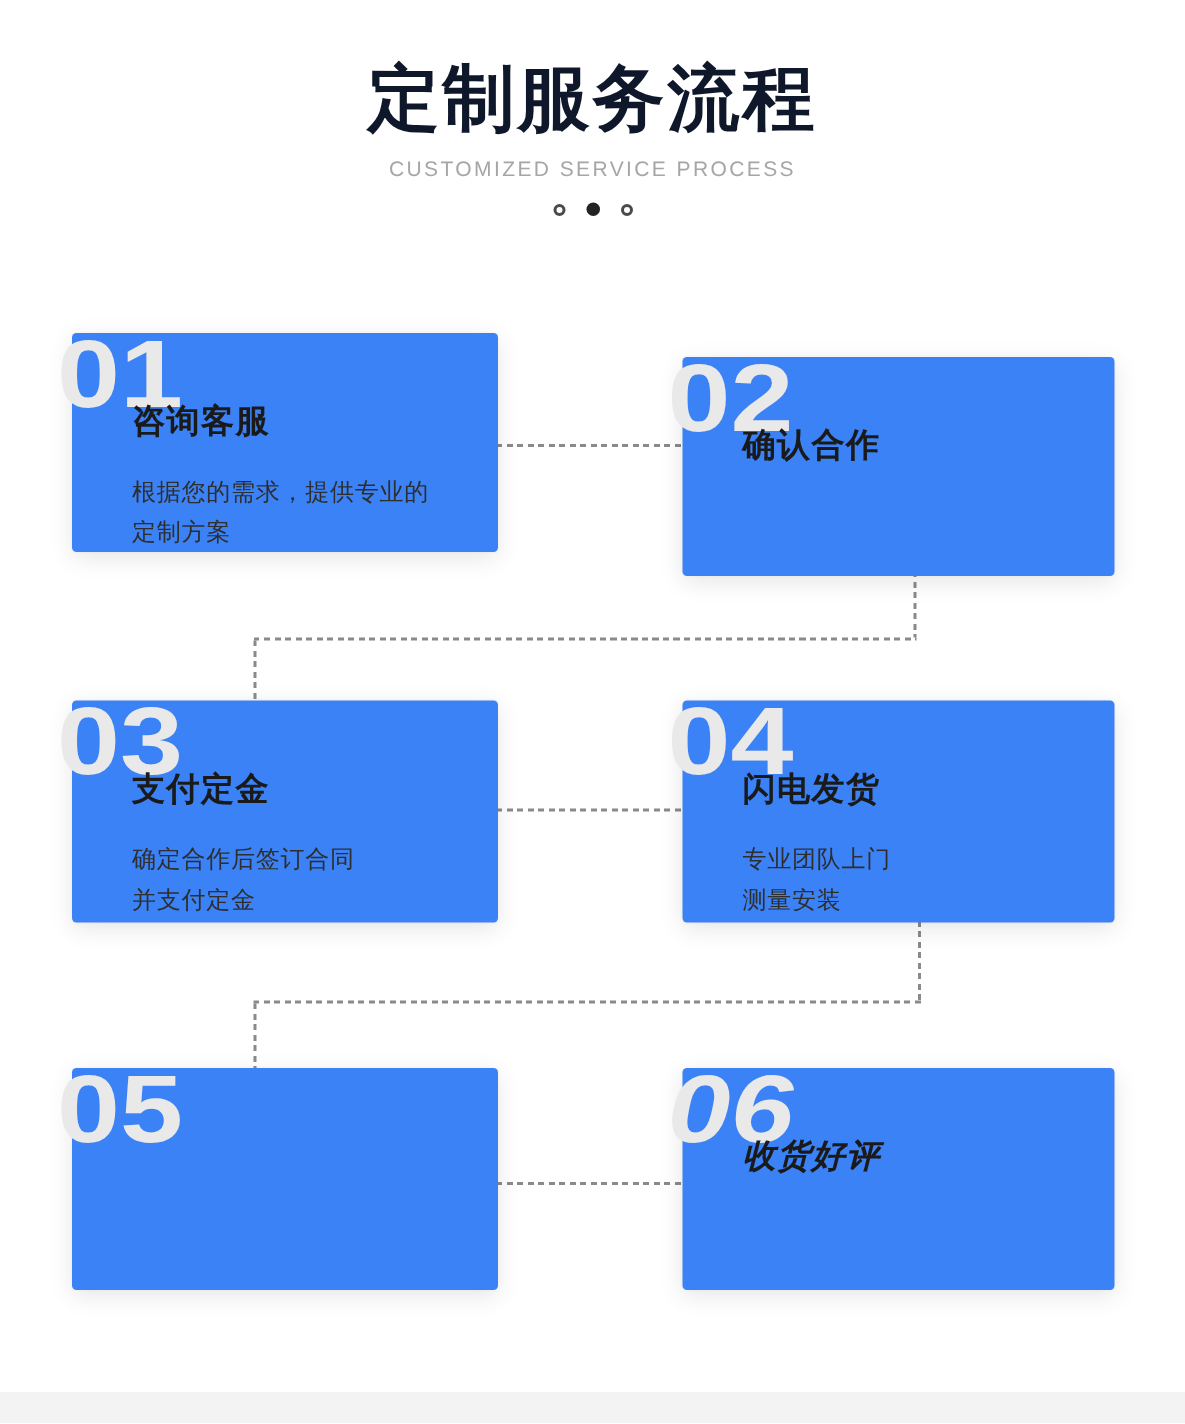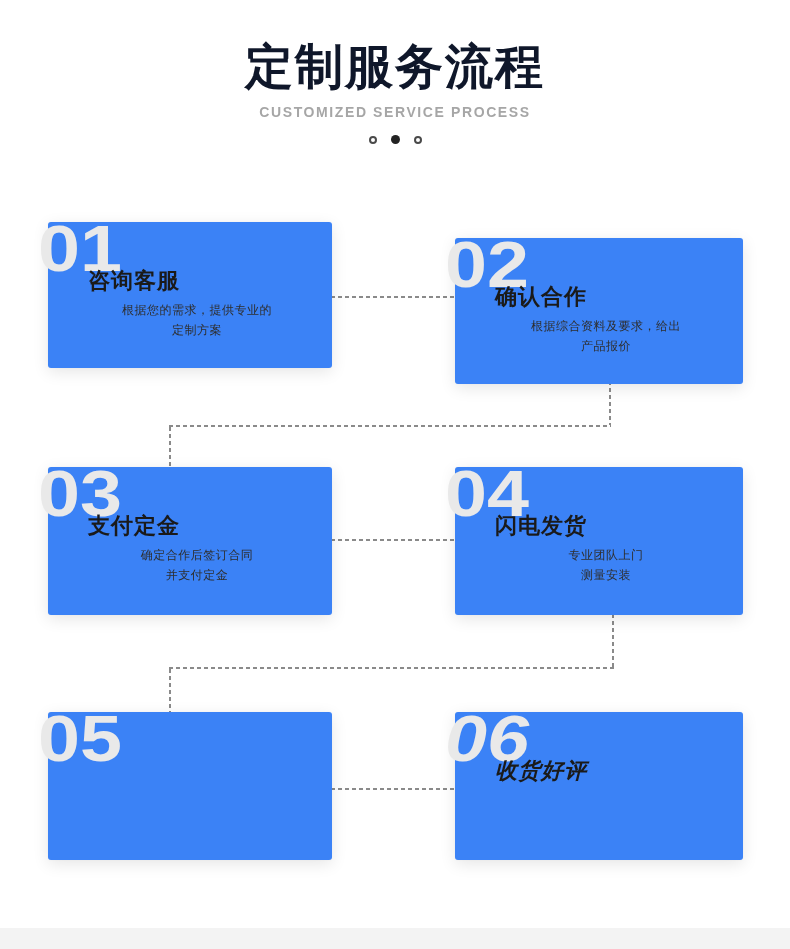--- a/index.html
+++ b/index.html
@@ -18,21 +18,21 @@
     line-height: 1.05;
     font-weight: 900;
     color: #0f172a;
     letter-spacing: 2px;
   }
   .sub-title {
     margin-top: 12px;
     font-size: 14px;
     color: #a6a6a6;
     letter-spacing: 1.6px;
-    font-weight: 700;
+    font-weight: 400;
   }
   .dots { margin-top: 15px; display: flex; justify-content: center; align-items: center; gap: 14px; }
   .dot { width: 9px; height: 9px; border-radius: 50%; display: inline-block; }
   .dot.ring { width: 8px; height: 8px; border: 2px solid #4a4a4a; background: #fff; }
   .dot.fill { background: #232323; }
 
   
   .card {
     position: absolute;
     background: #3b82f6;
@@ -54,27 +54,26 @@
     user-select: none;
   }
   .card-body { position: relative; z-index: 1; padding: 44px 26px 0 40px; }
   .card-title {
     font-size: 22px;
     font-weight: 700;
     color: #1a1a1a;
     letter-spacing: 1px;
   }
   .card-desc {
-    margin-top: 4px;
-    font-size: 12px;
+    margin-top: 19px;
+    font-size: 16px;
     color: #2e2e2e;
     line-height: 1.7;
     white-space: pre-line;
     letter-spacing: 0.5px;
-    text-align: center;
   }
 
   .c1 { left: 48px;  top: 222px; width: 284px; height: 146px; }
   .c2 { left: 455px; top: 238px; width: 288px; height: 146px; }
   .c3 { left: 48px;  top: 467px; width: 284px; height: 148px; }
   .c4 { left: 455px; top: 467px; width: 288px; height: 148px; }
   .c5 { left: 48px;  top: 712px; width: 284px; height: 148px; }
   .c6 { left: 455px; top: 712px; width: 288px; height: 148px; font-style: italic; }
 
   
@@ -132,22 +131,20 @@
     <div class="card-title">咨询客服</div>
     <div class="card-desc">根据您的需求，提供专业的
 定制方案</div>
   </div>
 </div>
 
 <div class="card c2">
   <div class="card-num">02</div>
   <div class="card-body">
     <div class="card-title">确认合作</div>
-    <div class="card-desc">根据综合资料及要求，给出
-产品报价</div>
   </div>
 </div>
 
 <div class="card c3">
   <div class="card-num">03</div>
   <div class="card-body">
     <div class="card-title">支付定金</div>
     <div class="card-desc">确定合作后签订合同
 并支付定金</div>
   </div>

